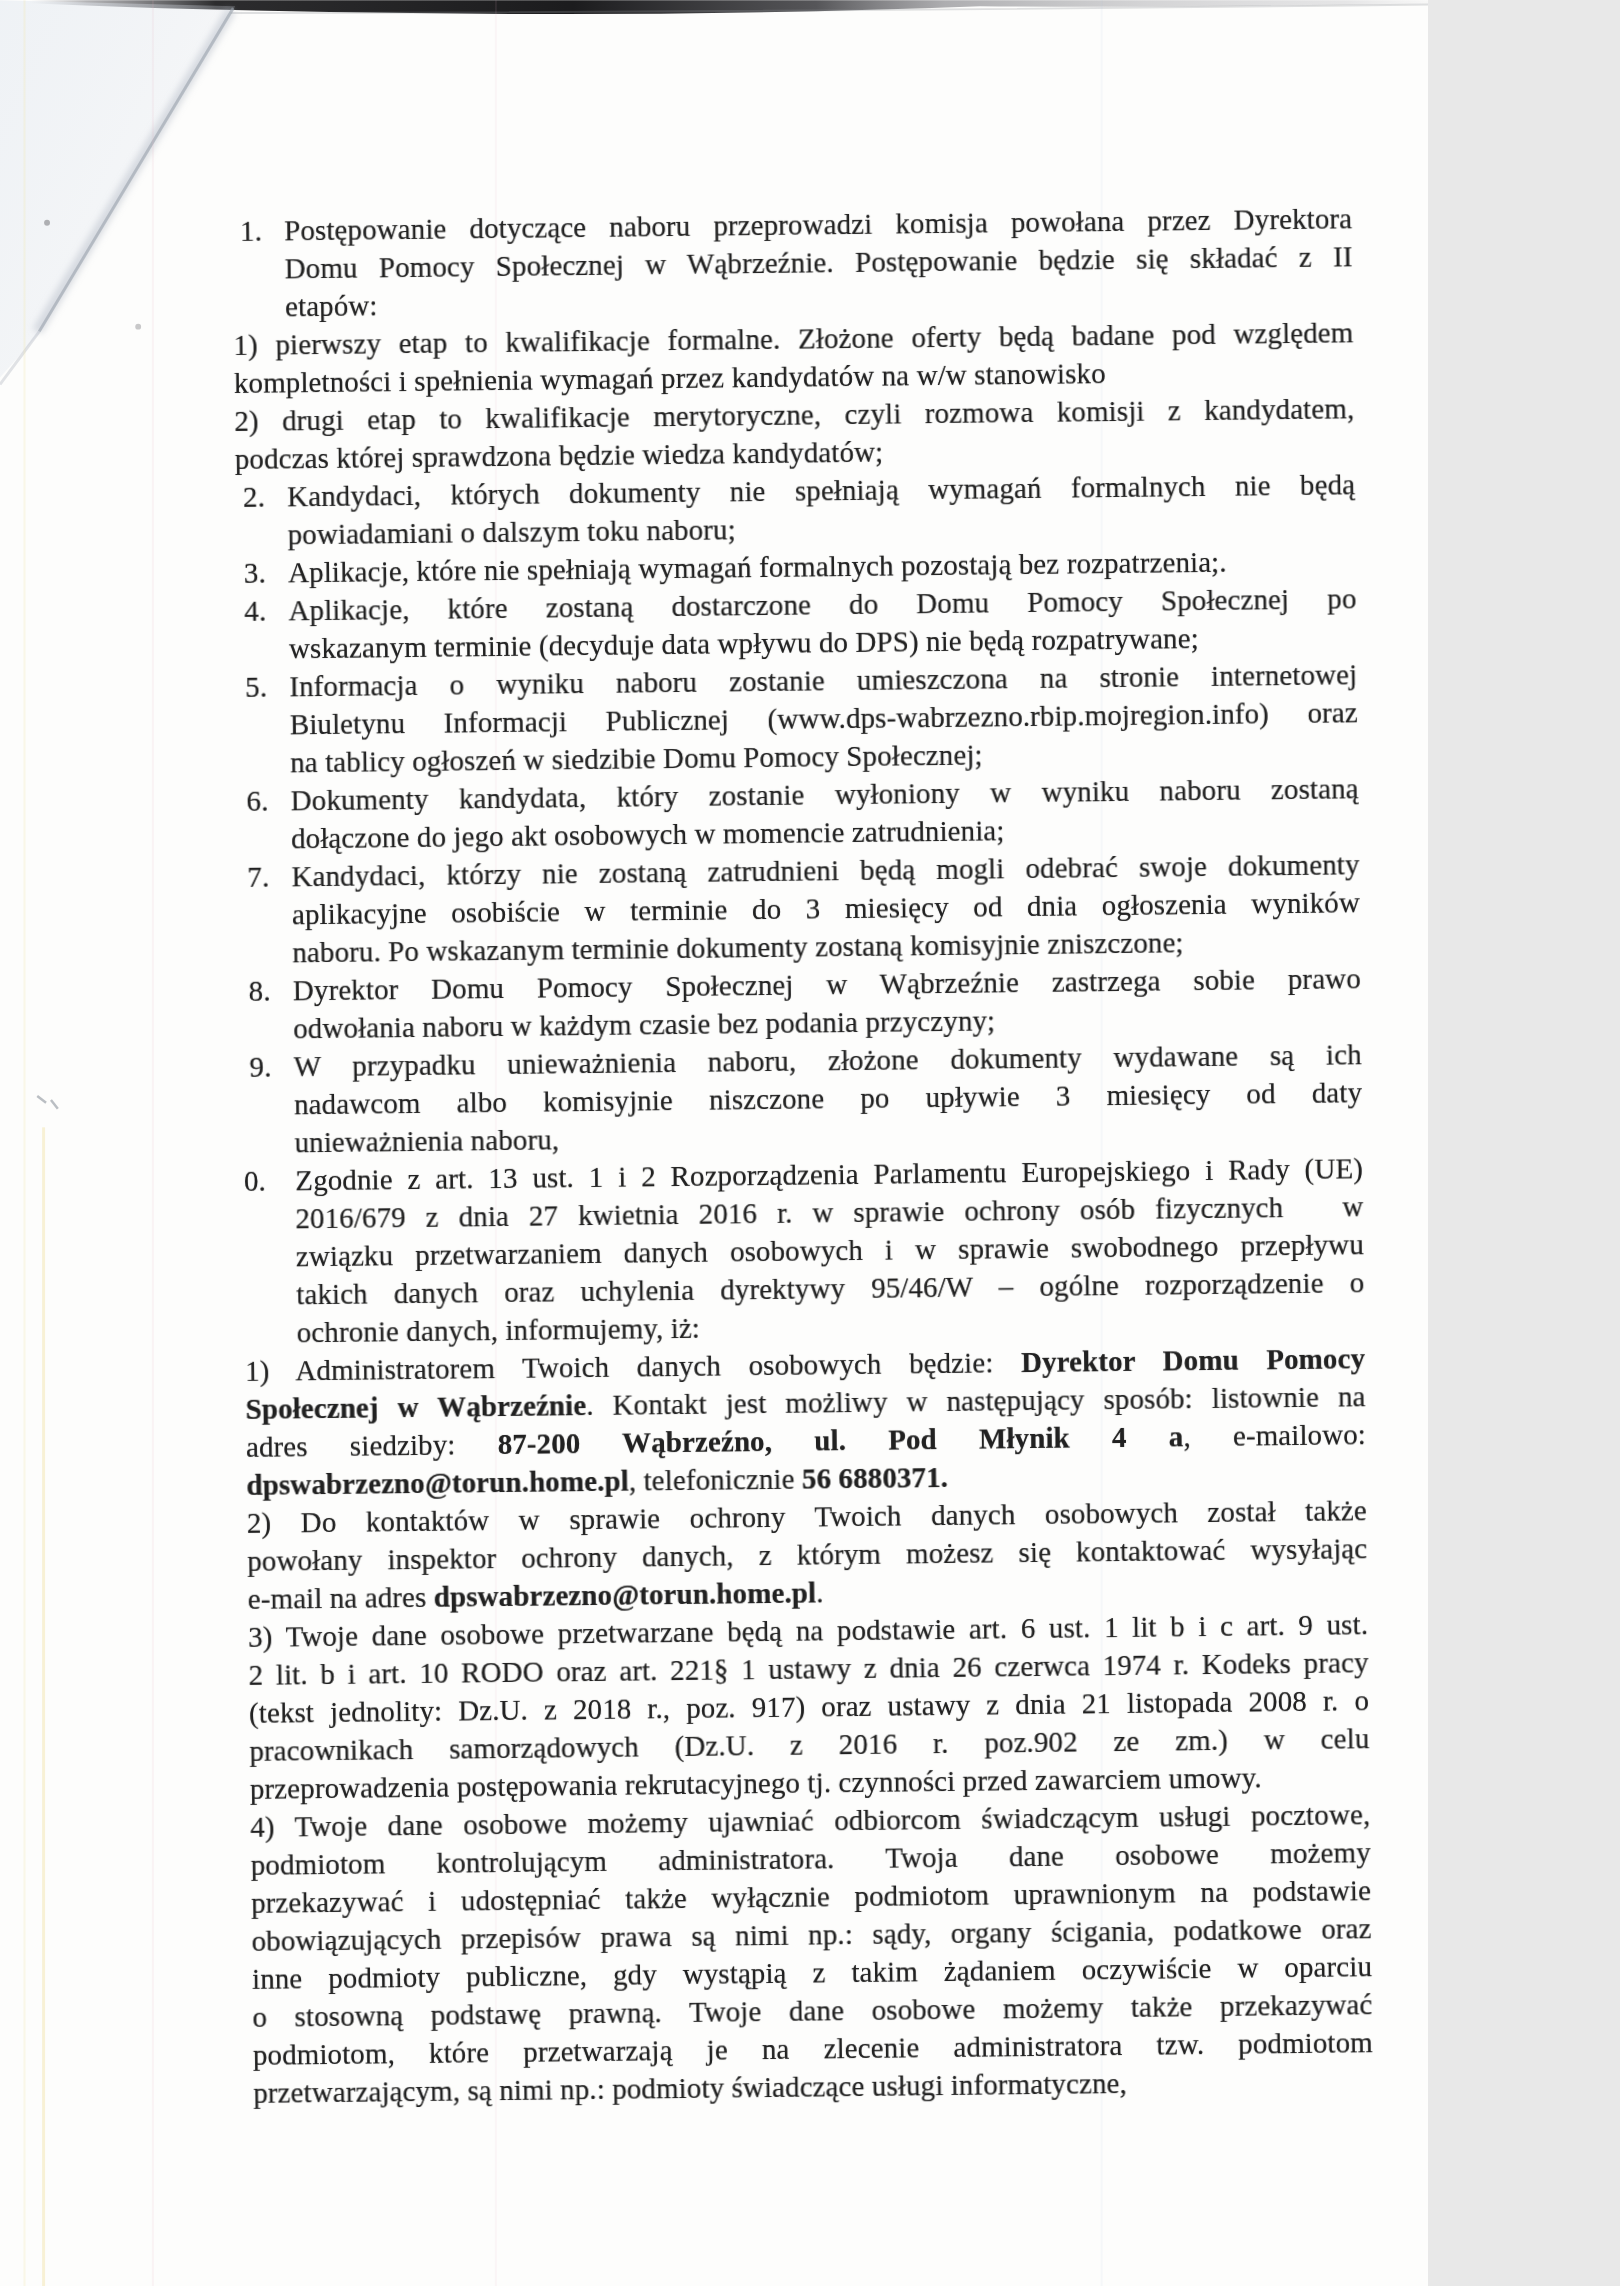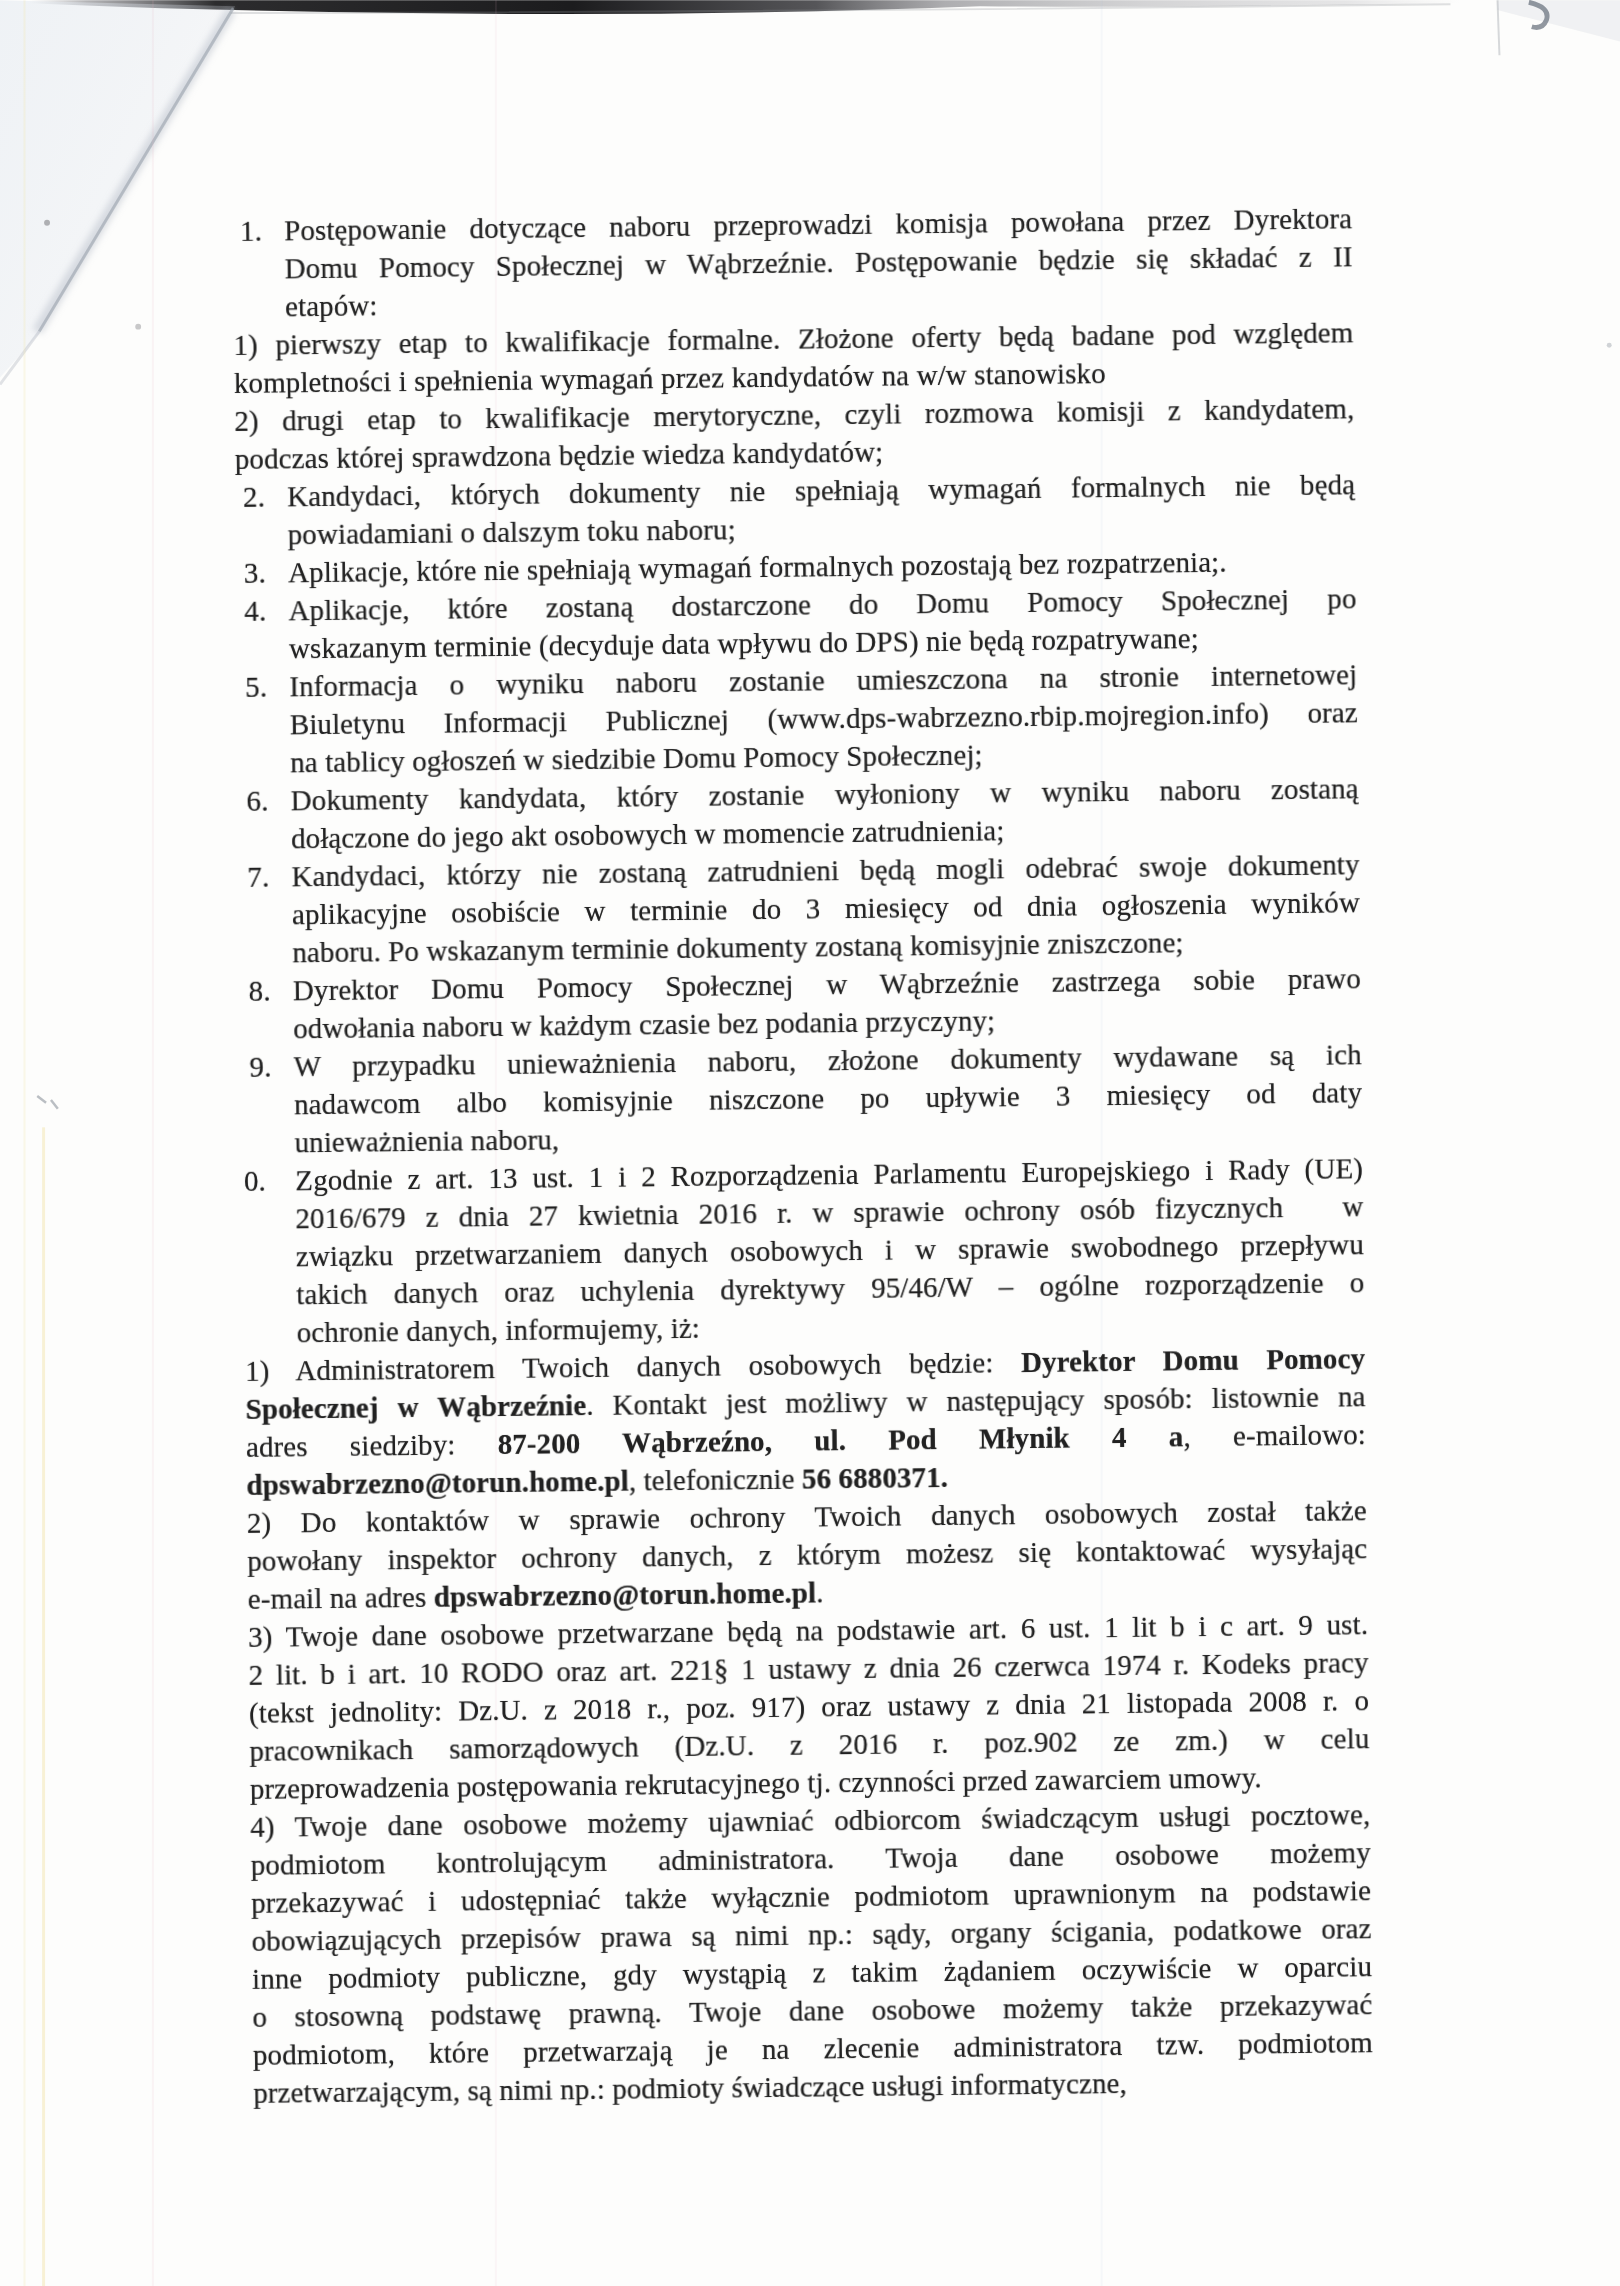--- a/index.html
+++ b/index.html
@@ -2,21 +2,21 @@
 <html style="--paper: #fdfdfc; --ink: #212121;"><head>
 <meta charset="utf-8">
 <style>
   :root {
     --paper: #fdfdfc;
     --ink: #212121;
   }
   html, body { margin: 0; padding: 0; background: #e8e8e8; }
   .page {
     position: relative;
-    width: 1620px;
+    width: 1428px;
     height: 2287px;
     background: var(--paper);
     overflow: hidden;
     font-family: "Liberation Serif", "DejaVu Serif", serif;
     color: var(--ink);
   }
   .artifacts {
     position: absolute;
     left: 0; top: 0;
     width: 1620px; height: 2287px;

